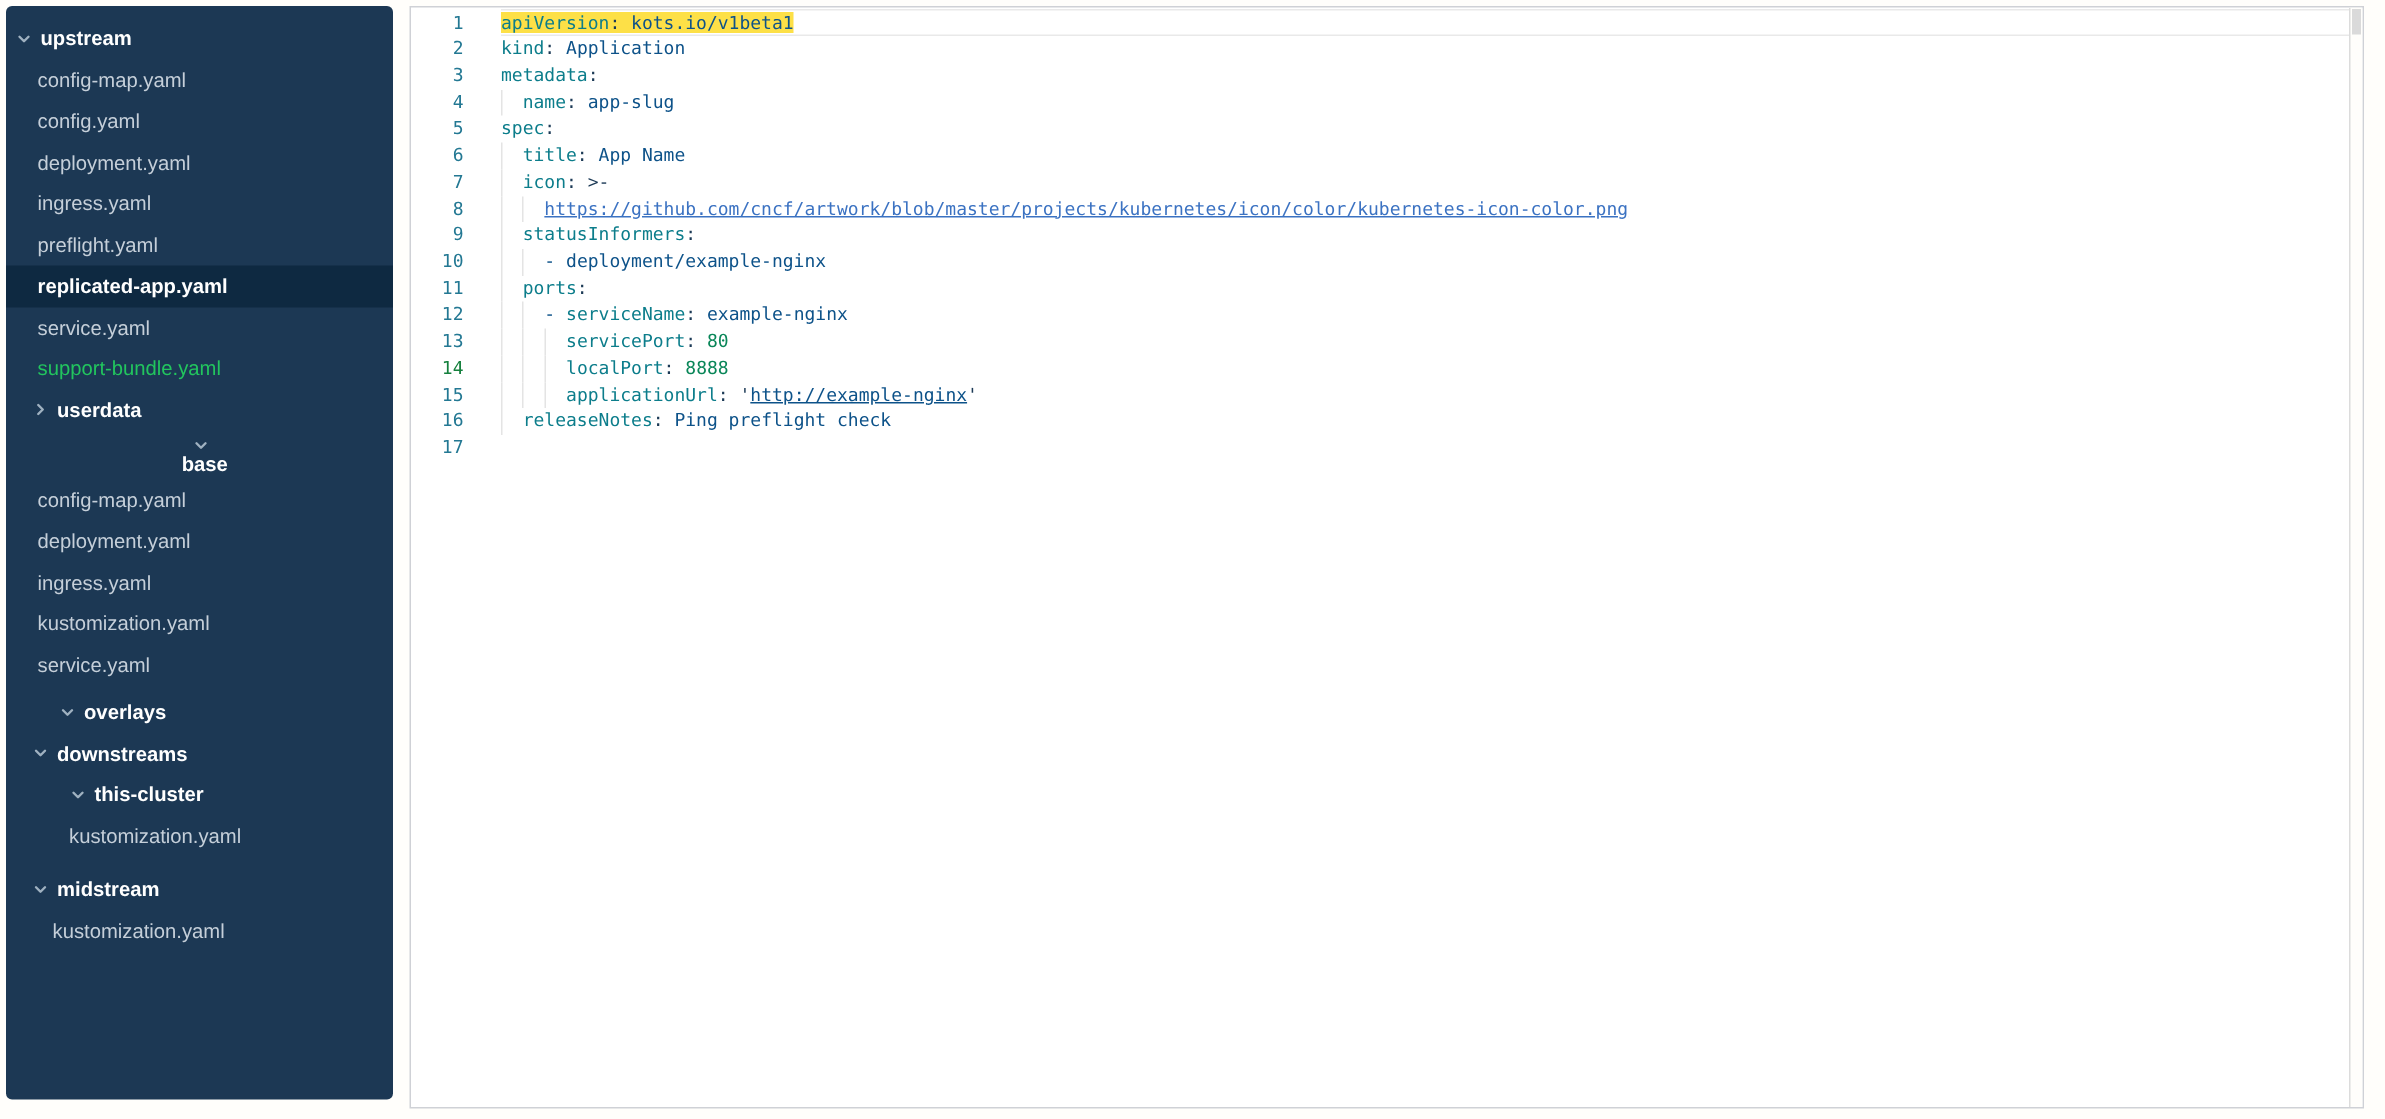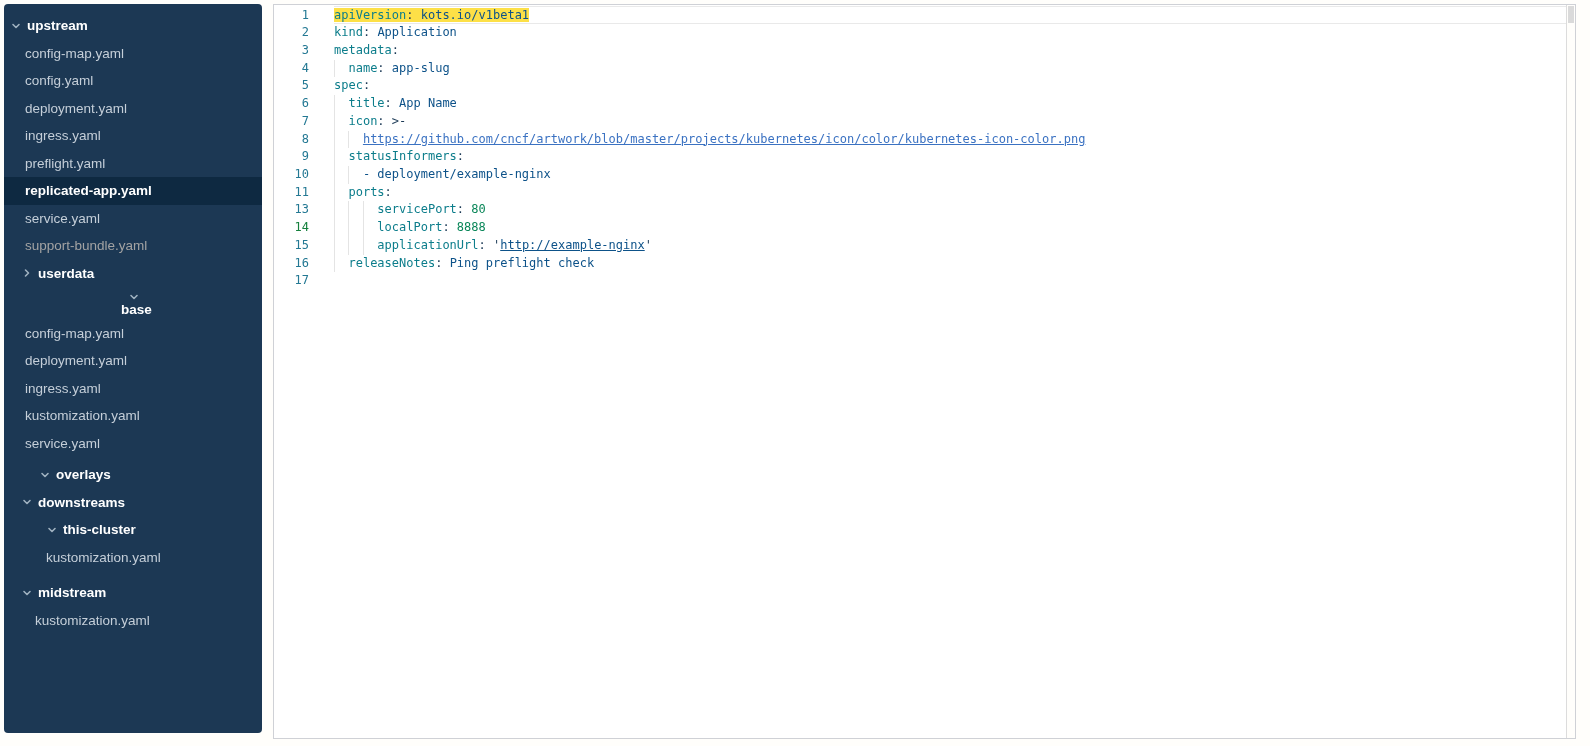--- a/index.html
+++ b/index.html
@@ -72,21 +72,21 @@
       <div class="trow file lvl0">
         <span class="lab" style="color: rgb(197, 207, 217);">preflight.yaml</span>
       </div>
       <div class="trow file lvl0 selected" style="background: rgb(14, 41, 65);">
         <span class="lab">replicated-app.yaml</span>
       </div>
       <div class="trow file lvl0">
         <span class="lab" style="color: rgb(197, 207, 217);">service.yaml</span>
       </div>
       <div class="trow file lvl0">
-        <span class="lab" style="color: #a3a3a3;">support-bundle.yaml</span>
+        <span class="lab" style="color: #22c55e;">support-bundle.yaml</span>
       </div>
       <div class="trow folder lvl1">
         <svg width="10" height="10" viewBox="0 0 10 10" class="chev">
           <polyline points="3.5,2 6.5,5 3.5,8" fill="none" stroke="#9fb1c0" stroke-width="1.6" stroke-linecap="round" stroke-linejoin="round"></polyline>
         </svg>
         <span class="lab">userdata</span>
       </div>
       <div class="trow folder lvl0" style="margin-top: 5px; flex-direction: column;">
         <svg width="10" height="10" viewBox="0 0 10 10" class="chev">
           <polyline points="2,3.5 5,6.5 8,3.5" fill="none" stroke="#9fb1c0" stroke-width="1.6" stroke-linecap="round" stroke-linejoin="round"></polyline>
@@ -179,20 +179,24 @@
         </div>
         <div class="line">
           <div class="ln" style="color: rgb(35, 120, 147);">10</div>
           <div class="code"><div class="ig" style="left: 0ch;"></div><div class="ig" style="left: 2ch;"></div><span class="w">    </span><span class="d">- </span><span class="v">deployment/example-nginx</span></div>
         </div>
         <div class="line">
           <div class="ln" style="color: rgb(35, 120, 147);">11</div>
           <div class="code"><div class="ig" style="left: 0ch;"></div><span class="w">  </span><span class="k">ports</span><span class="p">:</span></div>
         </div>
         <div class="line">
+          <div class="ln" style="color: rgb(35, 120, 147);">12</div>
+          <div class="code"><div class="ig" style="left: 0ch;"></div><div class="ig" style="left: 2ch;"></div><span class="w">    </span><span class="d">- </span><span class="k">serviceName</span><span class="p">:</span><span class="w"> </span><span class="v">example-nginx</span></div>
+        </div>
+        <div class="line">
           <div class="ln" style="color: rgb(35, 120, 147);">13</div>
           <div class="code"><div class="ig" style="left: 0ch;"></div><div class="ig" style="left: 2ch;"></div><div class="ig" style="left: 4ch;"></div><span class="w">      </span><span class="k">servicePort</span><span class="p">:</span><span class="w"> </span><span class="n">80</span></div>
         </div>
         <div class="line">
           <div class="ln" style="color: #15803d;">14</div>
           <div class="code"><div class="ig" style="left: 0ch;"></div><div class="ig" style="left: 2ch;"></div><div class="ig" style="left: 4ch;"></div><span class="w">      </span><span class="k">localPort</span><span class="p">:</span><span class="w"> </span><span class="n">8888</span></div>
         </div>
         <div class="line">
           <div class="ln" style="color: rgb(35, 120, 147);">15</div>
           <div class="code"><div class="ig" style="left: 0ch;"></div><div class="ig" style="left: 2ch;"></div><div class="ig" style="left: 4ch;"></div><span class="w">      </span><span class="k">applicationUrl</span><span class="p">:</span><span class="w"> </span><span class="p">'</span><span class="u">http://example-nginx</span><span class="p">'</span></div>

